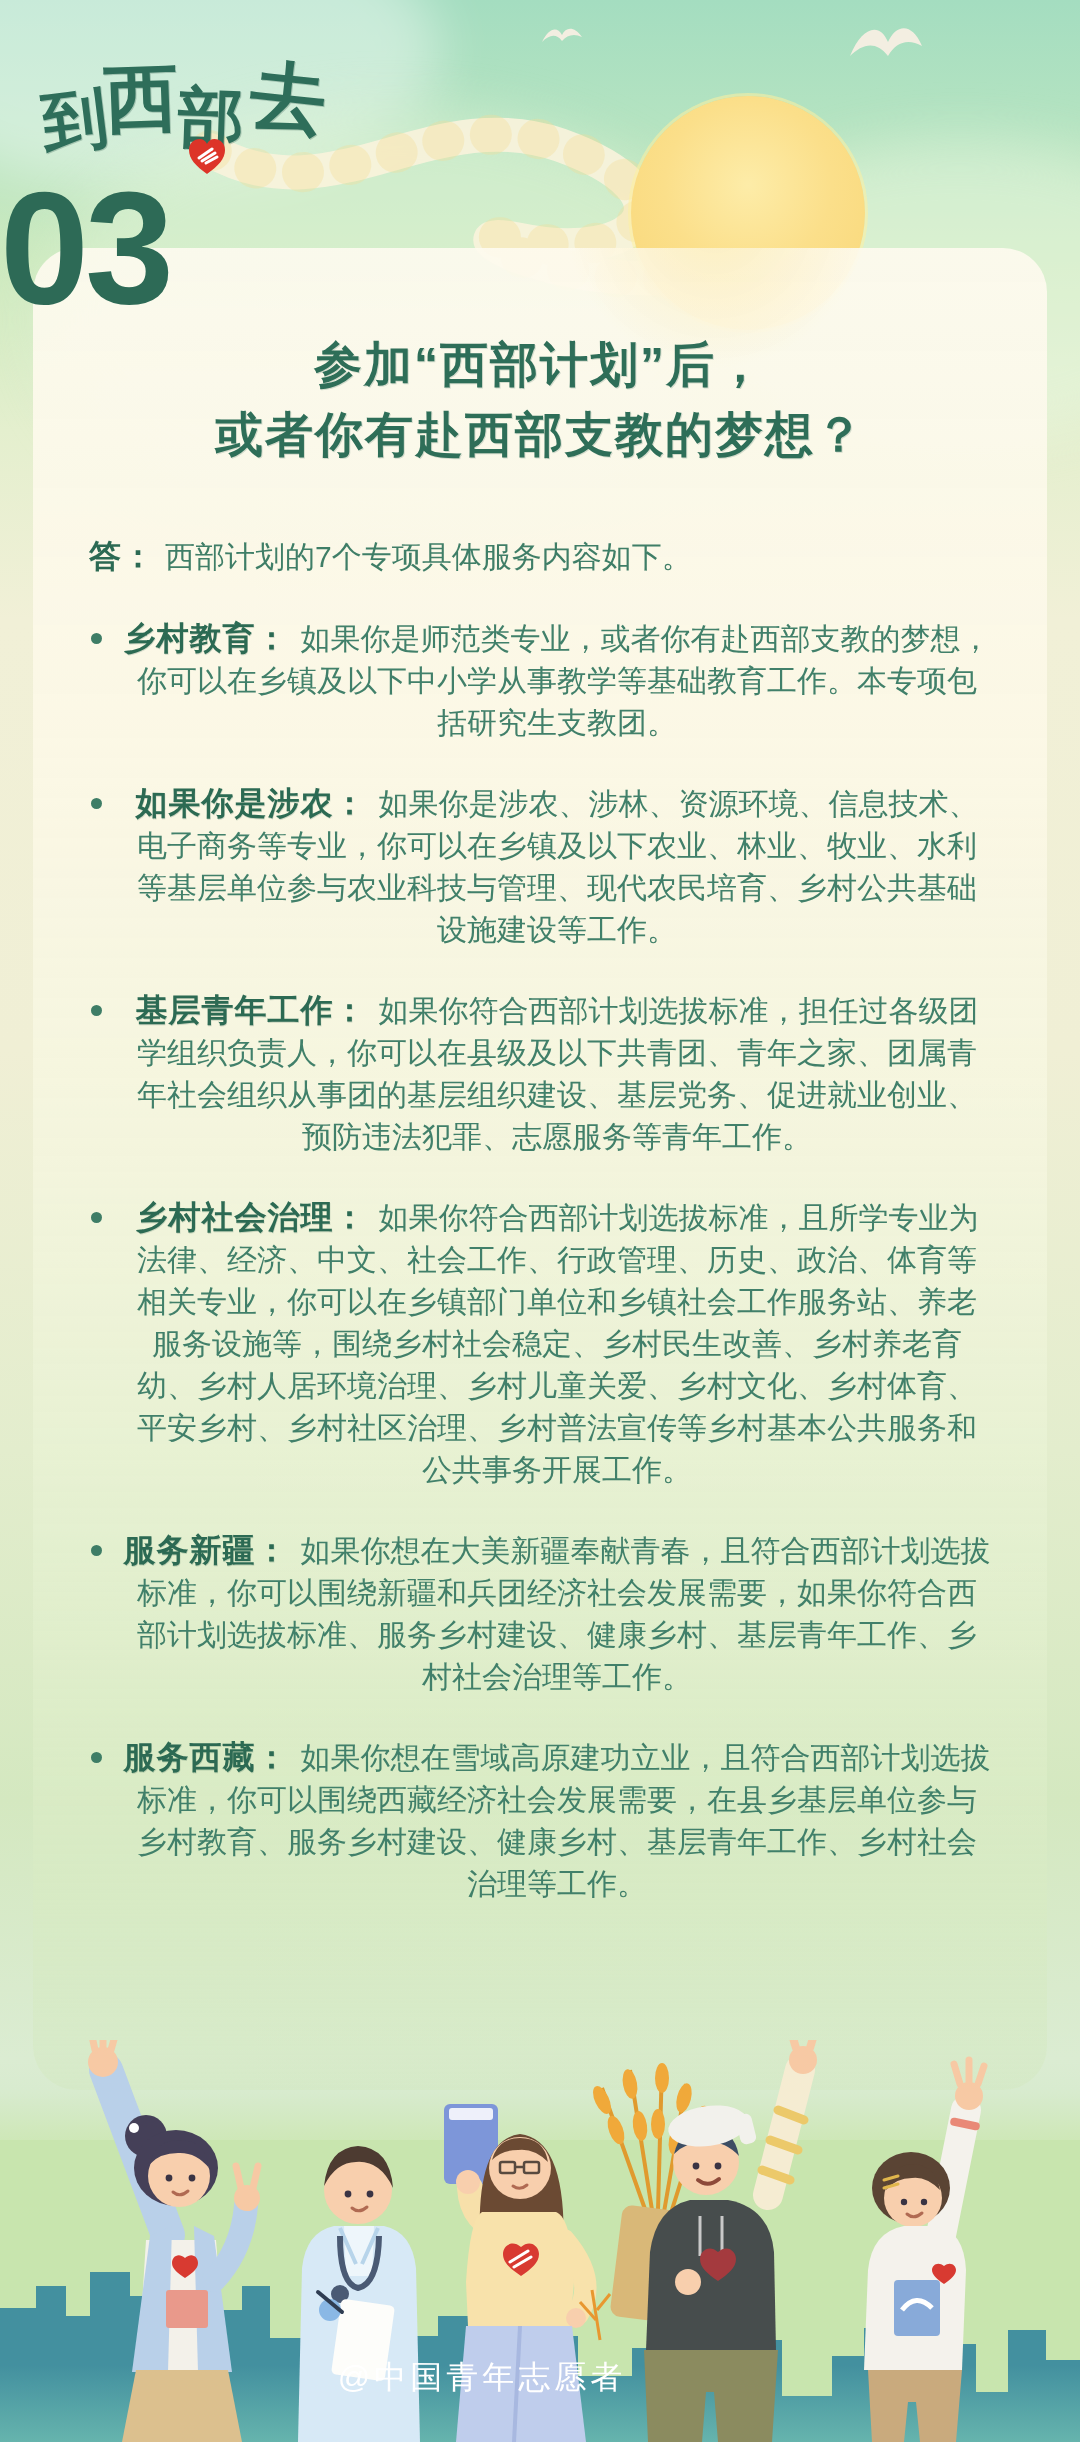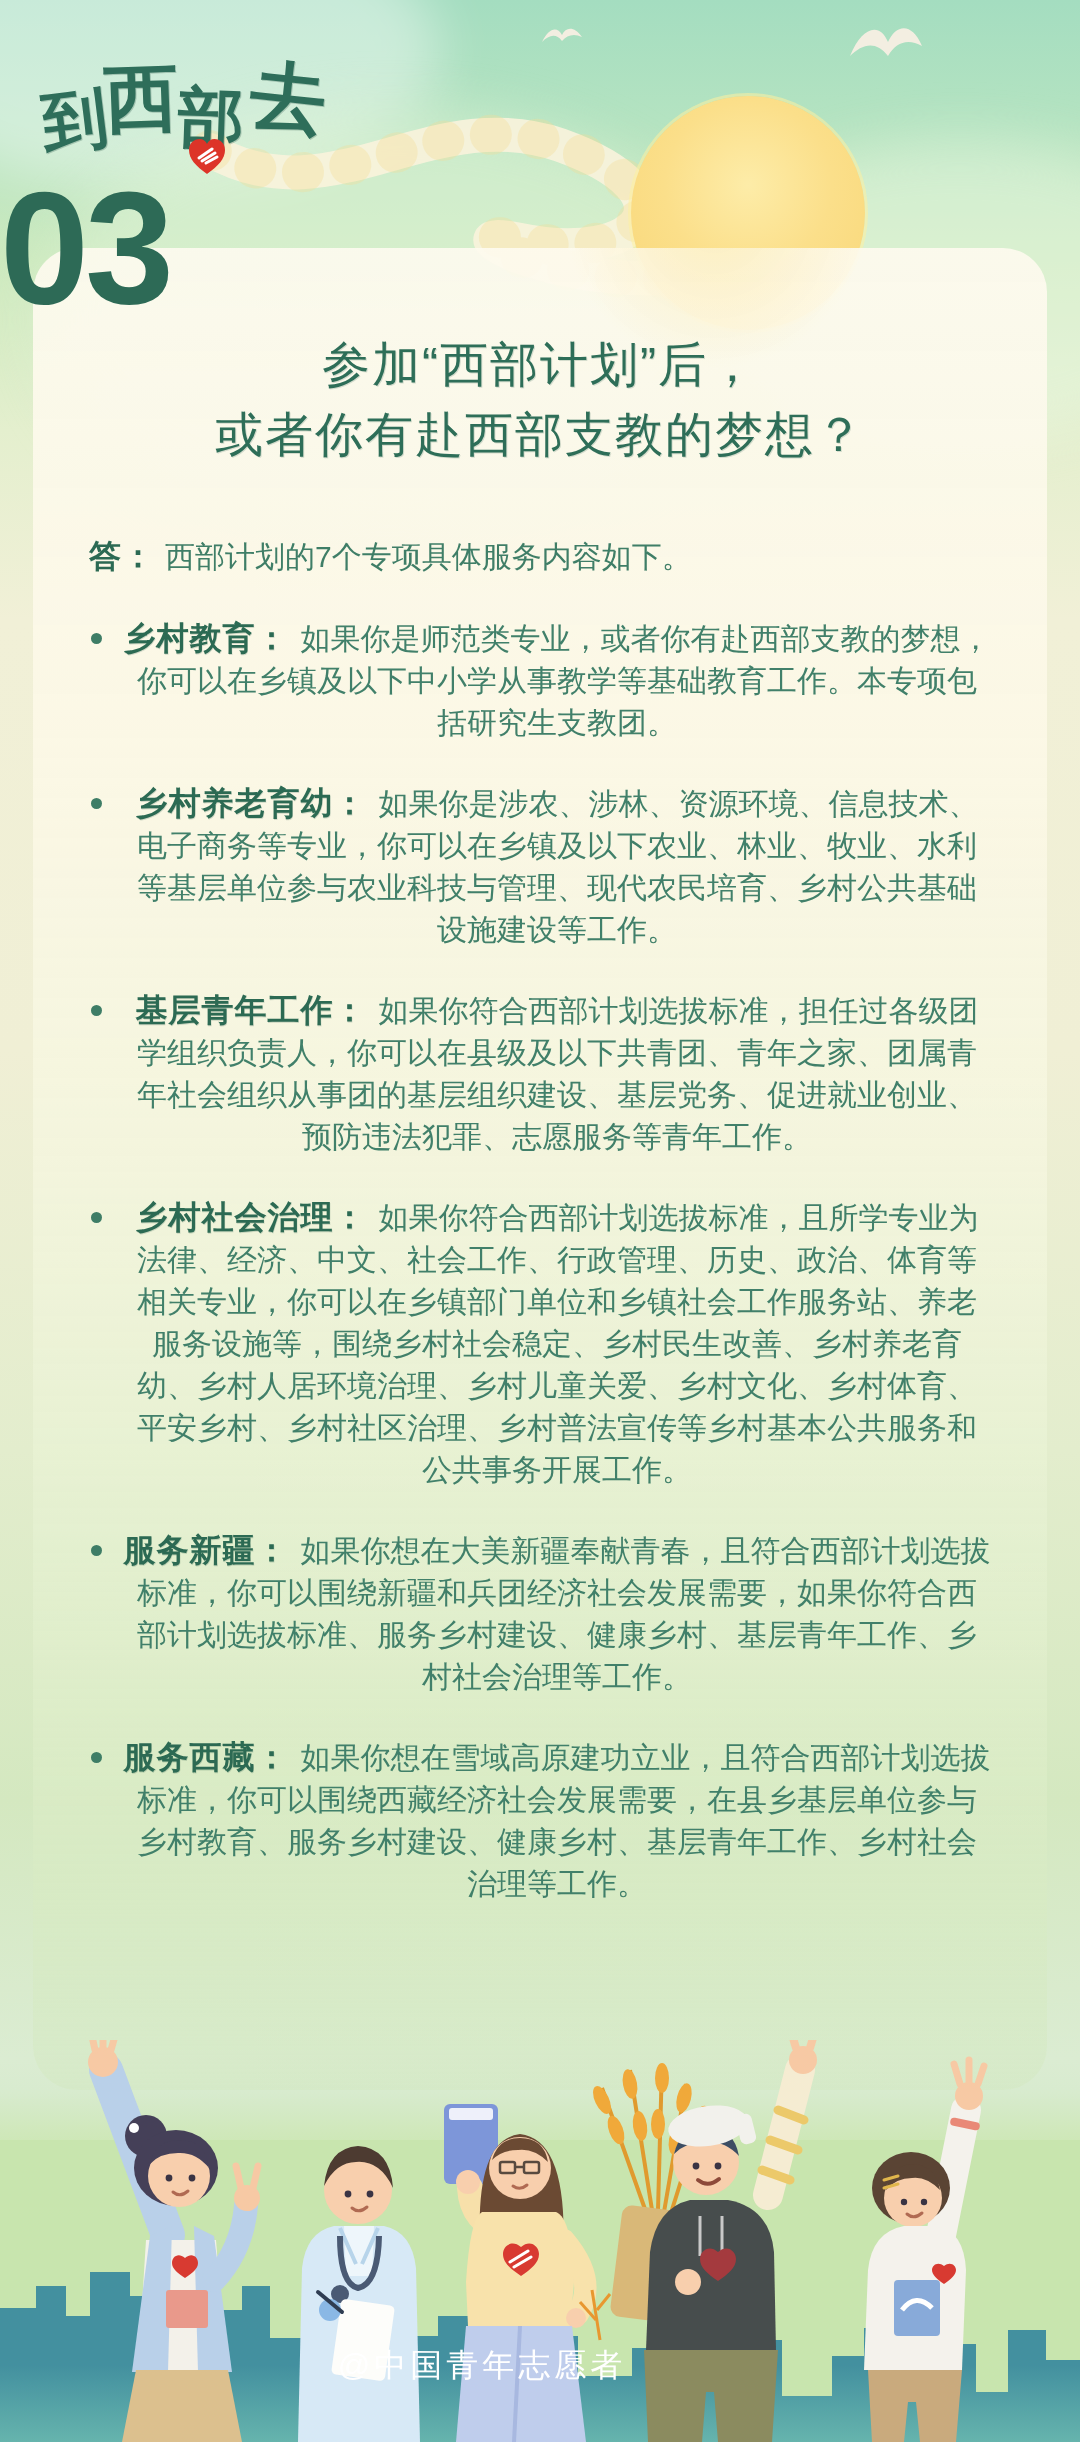--- a/index.html
+++ b/index.html
@@ -44,35 +44,35 @@
   
   .card {
     position:absolute; left:33px; top:248px; width:1014px; height:1842px; z-index:3;
     border-radius:44px; padding:0 56px;
     background:
       radial-gradient(circle 150px at 682px -30px, rgba(250,222,130,0.40), rgba(250,222,130,0) 150px),
       linear-gradient(180deg, rgba(253,250,238,0.93) 0px, rgba(252,248,231,0.90) 480px,
         rgba(245,246,223,0.82) 900px, rgba(229,241,209,0.72) 1300px,
         rgba(216,235,195,0.58) 1650px, rgba(210,232,190,0.42) 1842px);
   }
-  .q-title { margin-top:82px; text-align:center; font-weight:normal;
+  .q-title { margin-top:82px; text-align:center; font-weight:bold;
              font-size:48px; line-height:70px; color:#2e6e58; letter-spacing:2px;
              text-shadow:1px 1px 0 rgba(40,90,70,0.18); }
   .answer-intro { margin-top:64px; font-size:30px; line-height:44px; color:#3f7e67; }
   .answer-intro b { color:#2c6a53; font-size:32px; margin-right:10px; letter-spacing:1px; }
   ul.services { list-style:none; margin-top:14px;text-align:center; }
   ul.services li { position:relative; margin-top:38px; padding-left:34px;
                    font-size:30px; line-height:42px; color:#41806a; }
   ul.services li .dot { position:absolute; left:2px; top:16px; width:11px; height:11px;
                         border-radius:50%; background:#3e7d66; }
   ul.services li b { color:#2c6a53; font-size:32px; letter-spacing:1px; margin-right:12px;
                      text-shadow:0.5px 0.5px 0 rgba(40,90,70,0.2); }
   
   .illustration { position:absolute; left:0; top:2040px; width:1080px; height:402px; z-index:6; }
-  .footer-credit { position:absolute; left:0; bottom:54px; width:964px; z-index:7;
+  .footer-credit { position:absolute; left:0; bottom:42px; width:964px; z-index:7;
                    text-align:center; color:#ffffff; font-size:32px; letter-spacing:4px; }
 </style>
 </head>
 <body>
 
 <div class="poster">
 
   <div class="cloud c1"></div>
   <div class="cloud c2"></div>
   <div class="cloud c3"></div>
@@ -111,21 +111,21 @@
   <div class="card">
     <div class="q-title">
       <div>参加“西部计划”后，</div>
       <div>或者你有赴西部支教的梦想？</div>
     </div>
 
     <p class="answer-intro"><b>答：</b><span>西部计划的7个专项具体服务内容如下。</span></p>
 
     <ul class="services">
       <li><span class="dot"></span><b>乡村教育：</b><span>如果你是师范类专业，或者你有赴西部支教的梦想，你可以在乡镇及以下中小学从事教学等基础教育工作。本专项包括研究生支教团。</span></li>
-      <li><span class="dot"></span><b>乡村养老育幼：</b><span>如果你是涉农、涉林、资源环境、信息技术、电子商务等专业，你可以在乡镇及以下农业、林业、牧业、水利等基层单位参与农业科技与管理、现代农民培育、乡村公共基础设施建设等工作。</span></li>
+      <li><span class="dot"></span><b>如果你是涉农：</b><span>如果你是涉农、涉林、资源环境、信息技术、电子商务等专业，你可以在乡镇及以下农业、林业、牧业、水利等基层单位参与农业科技与管理、现代农民培育、乡村公共基础设施建设等工作。</span></li>
       <li><span class="dot"></span><b>基层青年工作：</b><span>如果你符合西部计划选拔标准，担任过各级团学组织负责人，你可以在县级及以下共青团、青年之家、团属青年社会组织从事团的基层组织建设、基层党务、促进就业创业、预防违法犯罪、志愿服务等青年工作。</span></li>
       <li><span class="dot"></span><b>乡村社会治理：</b><span>如果你符合西部计划选拔标准，且所学专业为法律、经济、中文、社会工作、行政管理、历史、政治、体育等相关专业，你可以在乡镇部门单位和乡镇社会工作服务站、养老服务设施等，围绕乡村社会稳定、乡村民生改善、乡村养老育幼、乡村人居环境治理、乡村儿童关爱、乡村文化、乡村体育、平安乡村、乡村社区治理、乡村普法宣传等乡村基本公共服务和公共事务开展工作。</span></li>
       <li><span class="dot"></span><b>服务新疆：</b><span>如果你想在大美新疆奉献青春，且符合西部计划选拔标准，你可以围绕新疆和兵团经济社会发展需要，如果你符合西部计划选拔标准、服务乡村建设、健康乡村、基层青年工作、乡村社会治理等工作。</span></li>
       <li><span class="dot"></span><b>服务西藏：</b><span>如果你想在雪域高原建功立业，且符合西部计划选拔标准，你可以围绕西藏经济社会发展需要，在县乡基层单位参与乡村教育、服务乡村建设、健康乡村、基层青年工作、乡村社会治理等工作。</span></li>
     </ul>
   </div>
 
   <svg class="illustration" viewBox="0 0 1080 402">
     <defs>
       <linearGradient id="teal" x1="0" y1="0.55" x2="0" y2="1">

